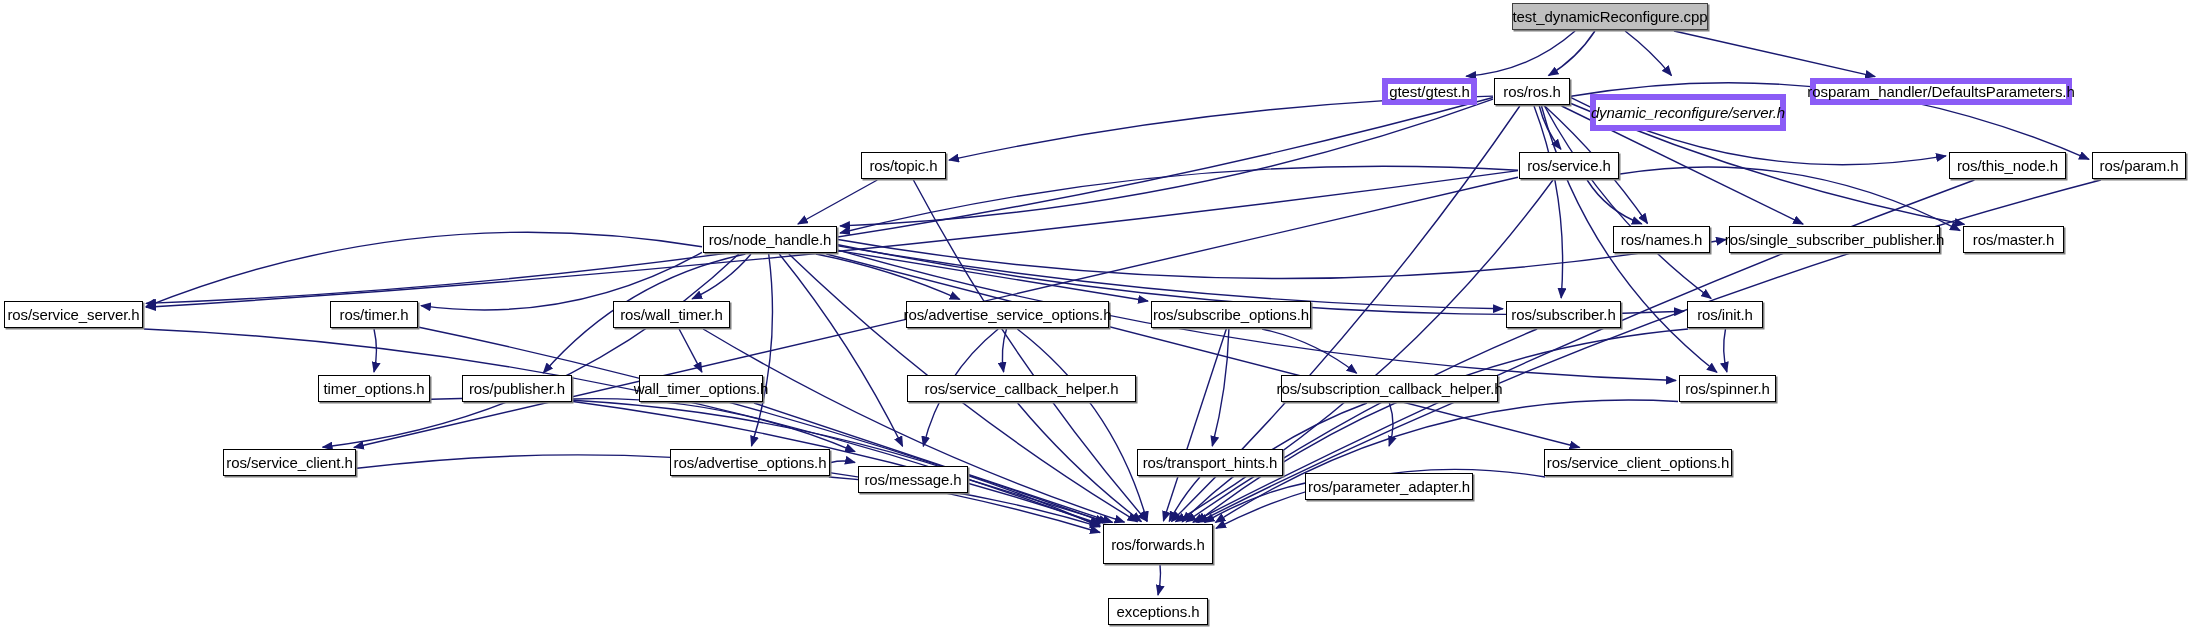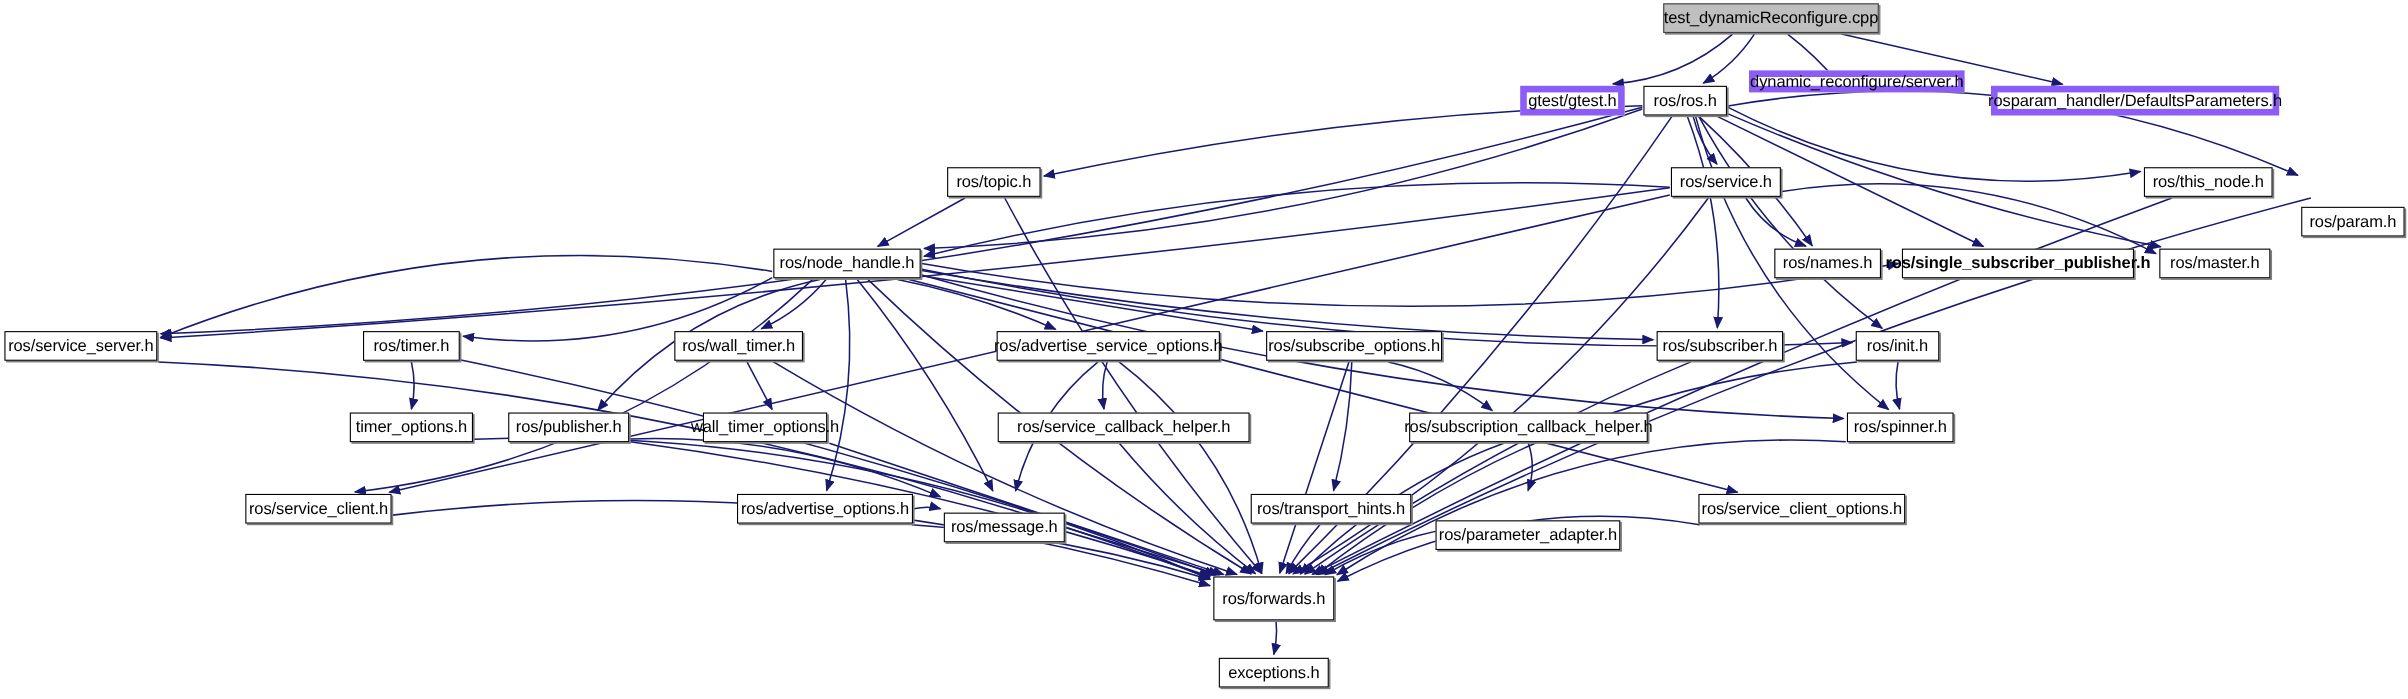--- a/index.html
+++ b/index.html
@@ -102,45 +102,45 @@
   <div id="node-layer">
       <div class="node root" style="left: 1512px; top: 3px; width: 196px; height: 27px;">
         <span class="nlabel">test_dynamicReconfigure.cpp</span>
       </div>
       <div class="node thin" style="left: 1382px; top: 78px; width: 95px; height: 27px;">
         <span class="nlabel">gtest/gtest.h</span>
       </div>
       <div class="node shadow" style="left: 1494px; top: 78px; width: 76px; height: 27px;">
         <span class="nlabel">ros/ros.h</span>
       </div>
-      <div class="node thin" style="left: 1590px; top: 64px; width: 196px; height: 20px;">
+      <div class="node thin" style="left: 1590px; top: 94px; width: 196px; height: 37px; font-style: italic;">
         <span class="nlabel">dynamic_reconfigure/server.h</span>
       </div>
       <div class="node thin" style="left: 1810px; top: 78px; width: 262px; height: 27px;">
         <span class="nlabel">rosparam_handler/DefaultsParameters.h</span>
       </div>
       <div class="node shadow" style="left: 861px; top: 152px; width: 85px; height: 27px;">
         <span class="nlabel">ros/topic.h</span>
       </div>
       <div class="node shadow" style="left: 1519px; top: 152px; width: 100px; height: 27px;">
         <span class="nlabel">ros/service.h</span>
       </div>
       <div class="node shadow" style="left: 1949px; top: 152px; width: 117px; height: 27px;">
         <span class="nlabel">ros/this_node.h</span>
       </div>
-      <div class="node shadow" style="left: 2092px; top: 152px; width: 94px; height: 27px; margin-top: 36px;">
+      <div class="node shadow" style="left: 2092px; top: 152px; width: 94px; height: 27px;">
         <span class="nlabel">ros/param.h</span>
       </div>
       <div class="node shadow" style="left: 703px; top: 226px; width: 134px; height: 27px;">
         <span class="nlabel">ros/node_handle.h</span>
       </div>
       <div class="node shadow" style="left: 1613px; top: 226px; width: 97px; height: 27px;">
         <span class="nlabel">ros/names.h</span>
       </div>
-      <div class="node shadow" style="left: 1729px; top: 226px; width: 211px; height: 27px; font-weight: bold;">
+      <div class="node shadow" style="left: 1729px; top: 226px; width: 211px; height: 27px;">
         <span class="nlabel">ros/single_subscriber_publisher.h</span>
       </div>
       <div class="node shadow" style="left: 1963px; top: 226px; width: 101px; height: 27px;">
         <span class="nlabel">ros/master.h</span>
       </div>
       <div class="node shadow" style="left: 4px; top: 301px; width: 139px; height: 27px;">
         <span class="nlabel">ros/service_server.h</span>
       </div>
       <div class="node shadow" style="left: 330px; top: 301px; width: 88px; height: 27px;">
         <span class="nlabel">ros/timer.h</span>
@@ -159,21 +159,21 @@
       </div>
       <div class="node shadow" style="left: 1687px; top: 301px; width: 76px; height: 27px;">
         <span class="nlabel">ros/init.h</span>
       </div>
       <div class="node shadow" style="left: 318px; top: 375px; width: 112px; height: 27px;">
         <span class="nlabel">timer_options.h</span>
       </div>
       <div class="node shadow" style="left: 462px; top: 375px; width: 110px; height: 27px;">
         <span class="nlabel">ros/publisher.h</span>
       </div>
-      <div class="node shadow" style="left: 639px; top: 375px; width: 113px; height: 27px;">
+      <div class="node shadow" style="left: 639px; top: 375px; width: 124px; height: 27px;">
         <span class="nlabel">wall_timer_options.h</span>
       </div>
       <div class="node shadow" style="left: 907px; top: 375px; width: 229px; height: 27px;">
         <span class="nlabel">ros/service_callback_helper.h</span>
       </div>
       <div class="node shadow" style="left: 1281px; top: 375px; width: 217px; height: 27px;">
         <span class="nlabel">ros/subscription_callback_helper.h</span>
       </div>
       <div class="node shadow" style="left: 1679px; top: 375px; width: 97px; height: 27px;">
         <span class="nlabel">ros/spinner.h</span>

